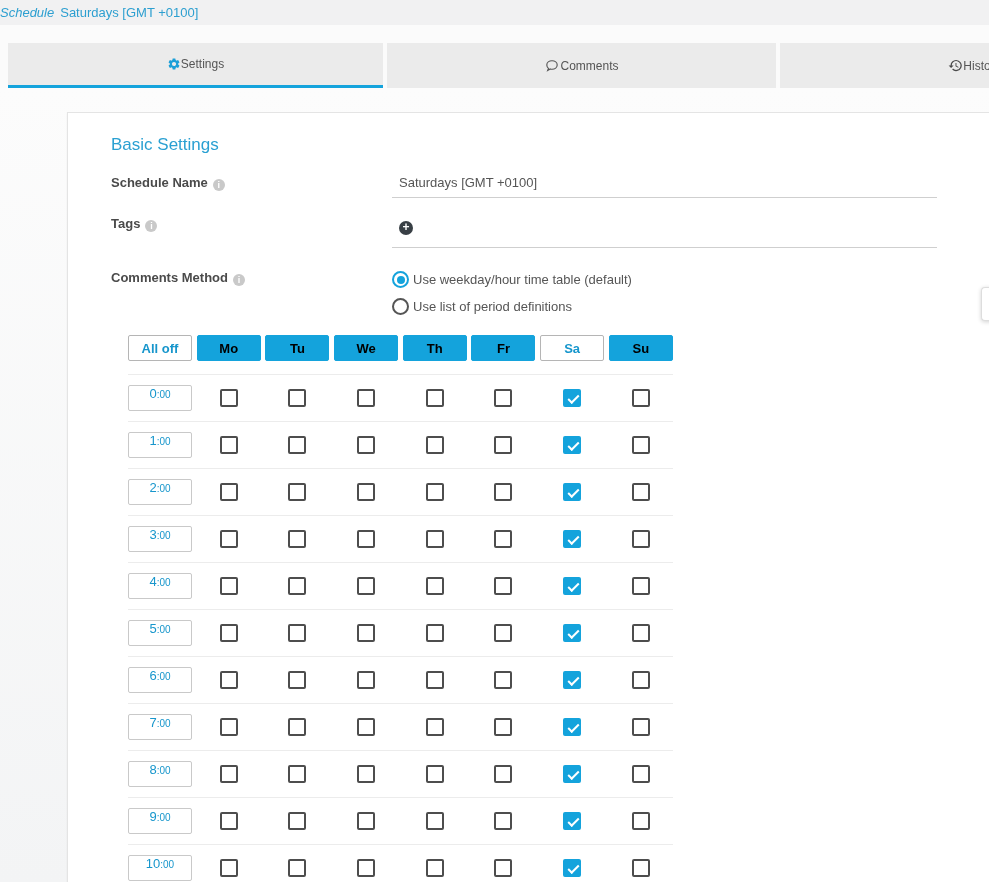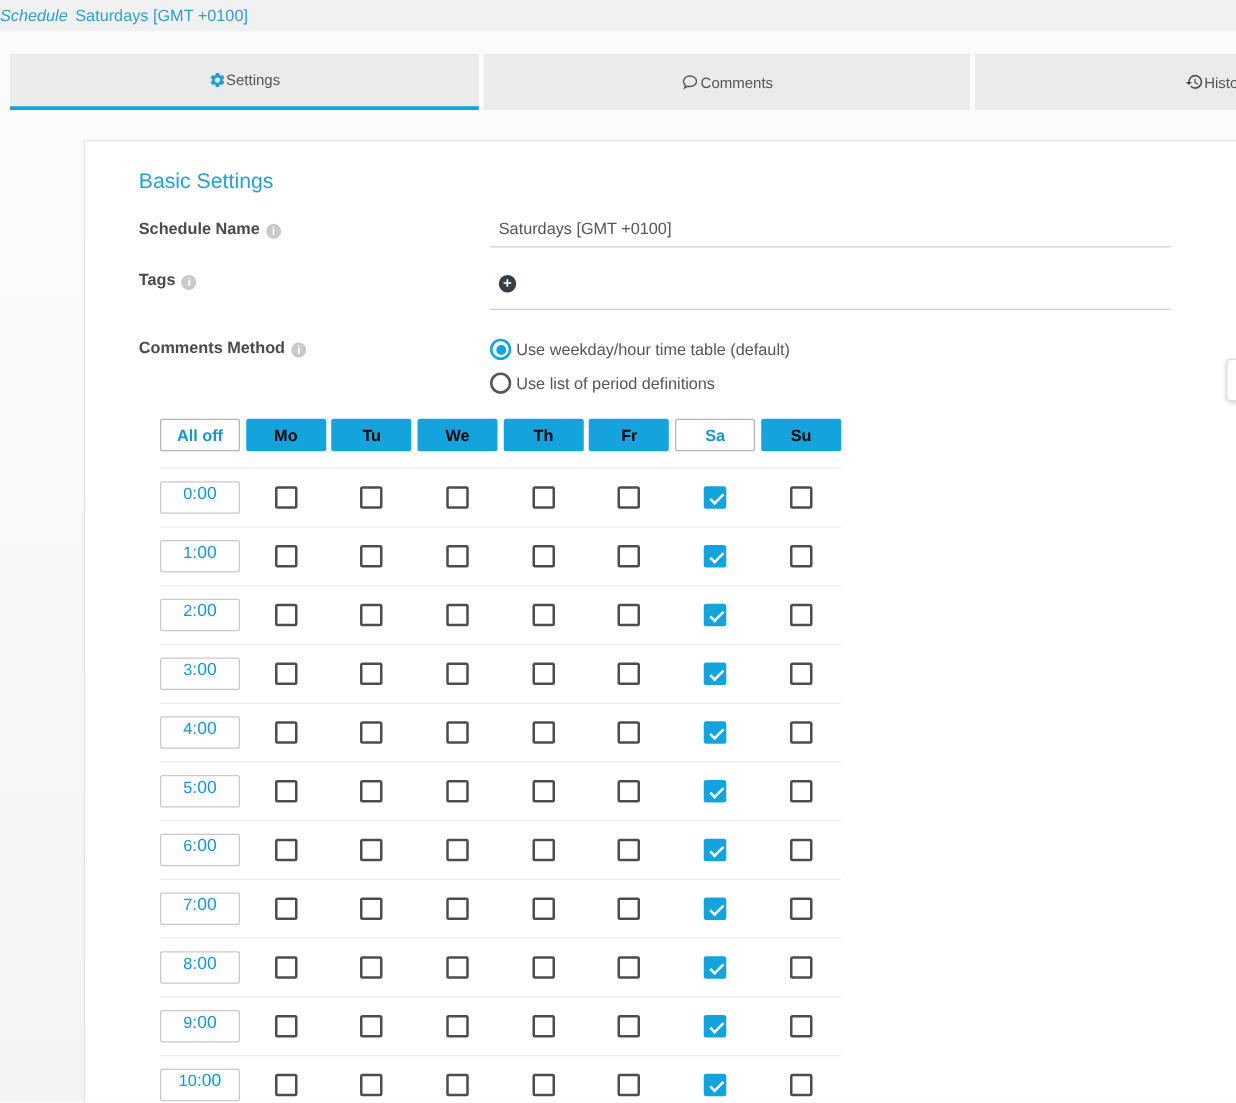--- a/index.html
+++ b/index.html
@@ -144,21 +144,21 @@
     border-top:1px solid #ececec;
   }
   .hour-btn{
     width:64px;height:26px;background:#fff;
     border:1px solid #c9c9c9;border-radius:2px;
     color:var(--accent-text);cursor:pointer;
     display:flex;align-items:baseline;justify-content:center;
     font-family:"Liberation Sans", sans-serif;
   }
   .hour-btn .h{font-size:13px;font-weight:500;}
-  .hour-btn .m{font-size:14px;text-align:right;}
+  .hour-btn .m{font-size:10px;text-align:right;}
   .cbx{
     width:18px;height:18px;border:2px solid #4d4d4d;border-radius:2px;
     justify-self:center;position:relative;cursor:pointer;background:#fff;
   }
   .cbx.checked{background:var(--accent);border-color:var(--accent);}
   .cbx.checked::after{
     content:"";position:absolute;left:2.5px;top:3.5px;
     width:9px;height:4px;
     border-left:2px solid #fff;border-bottom:2px solid #fff;
     transform:rotate(-45deg);

